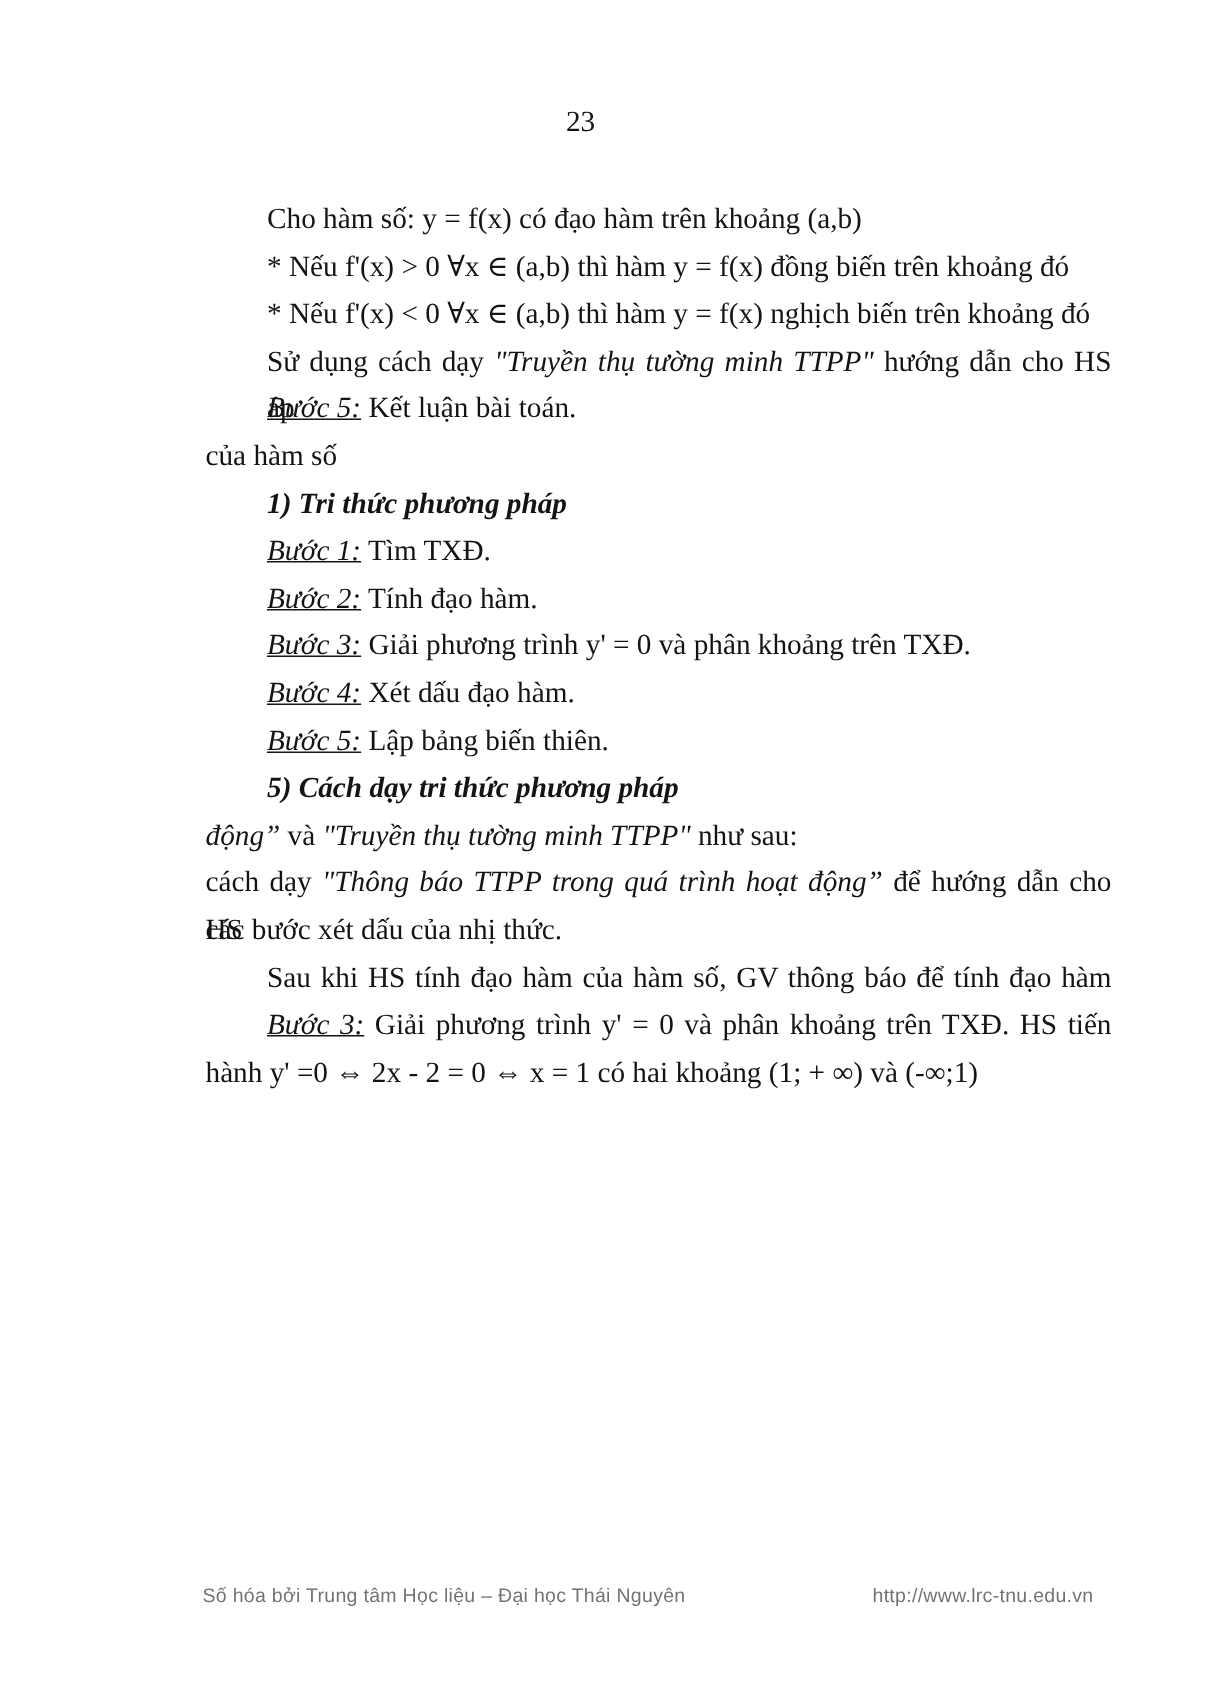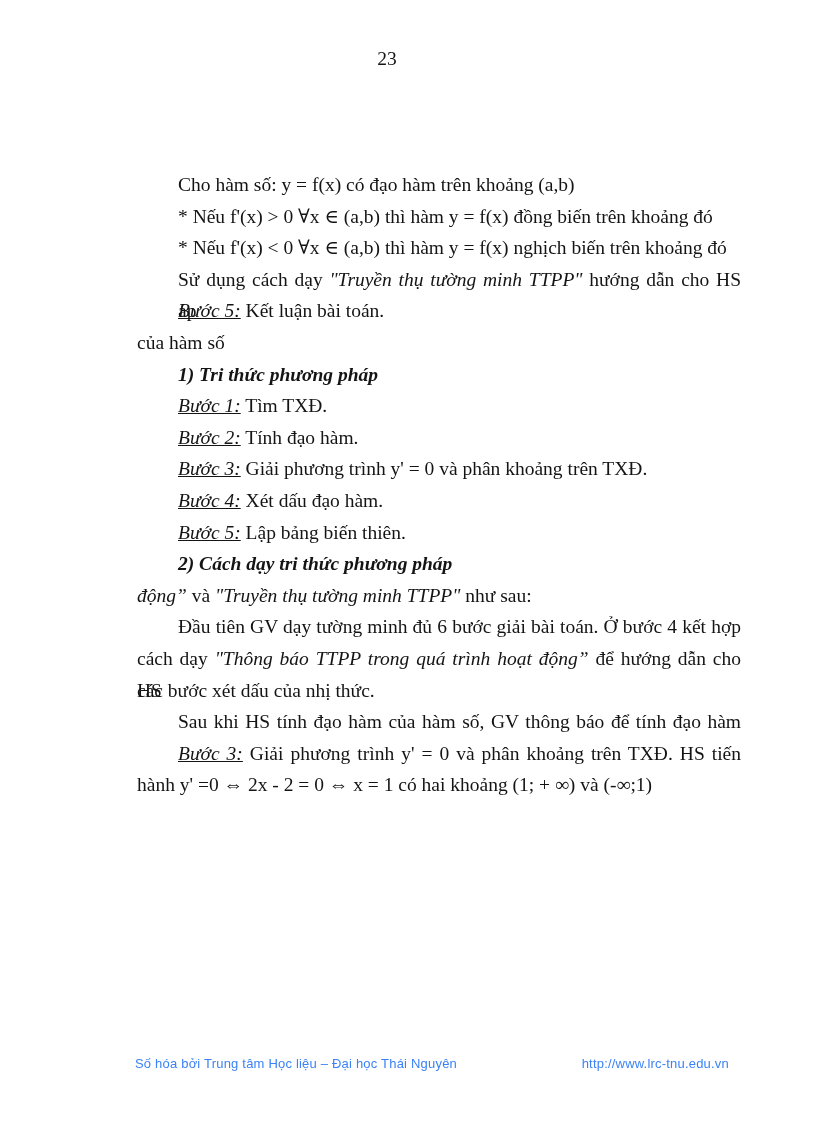--- a/index.html
+++ b/index.html
@@ -7,33 +7,32 @@
     position: relative;
     width: 816px;
     height: 1123px;
     background: #ffffff;
     font-family: "Liberation Serif", "DejaVu Serif", serif;
     color: #141414;
     overflow: hidden;
   }
   .pagenum {
     position: absolute;
-    top: 48px;
+    top: 71px;
     left: 337px;
     width: 100px;
     text-align: center;
     font-size: 19.5px;
   }
   .body {
     position: absolute;
     left: 137px;
     top: 131px;
     width: 604px;
     font-size: 19.5px;
-    margin-top: 38px;
   }
   .line {
     height: 31.6px;
     line-height: 31.6px;
     text-align: left;
     white-space: normal;
   }
   .line.ind { padding-left: 41px; }
   .line.j { text-align: justify; text-align-last: justify; }
   .seg-i  { font-style: italic; }
@@ -43,21 +42,21 @@
   .seg-sup { vertical-align: super; font-size: 12.5px; line-height: 0; }
   .footer {
     position: absolute;
     left: 135px;
     top: 1056px;
     width: 594px;
     display: flex;
     justify-content: space-between;
     font-family: "Liberation Sans", "DejaVu Sans", sans-serif;
     font-size: 13px;
-    color: #3b82f6;
+    color: #737373;
     letter-spacing: 0.2px;
   }
 </style>
 </head>
 <body>
 
 <div class="page">
   <div class="pagenum">23</div>
   <div class="body" id="body-lines">
       <div class="line ind"><span>Cho hàm số: y = f(x) có đạo hàm trên khoảng (a,b)</span></div>
@@ -65,23 +64,22 @@
       <div class="line ind"><span>* Nếu f'(x) &lt; 0 ∀x ∈ (a,b) thì hàm y = f(x) nghịch biến trên khoảng đó</span></div>
       <div class="line ind j"><span>Sử dụng cách dạy </span><span class="seg-i">"Truyền thụ tường minh TTPP"</span><span> hướng dẫn cho HS áp</span></div>
       <div class="line ind"><span class="seg-iu">Bước 5:</span><span> Kết luận bài toán.</span></div>
       <div class="line"><span>của hàm số</span></div>
       <div class="line ind"><span class="seg-bi">1) Tri thức phương pháp</span></div>
       <div class="line ind"><span class="seg-iu">Bước 1:</span><span> Tìm TXĐ.</span></div>
       <div class="line ind"><span class="seg-iu">Bước 2:</span><span> Tính đạo hàm.</span></div>
       <div class="line ind"><span class="seg-iu">Bước 3:</span><span> Giải phương trình y' = 0 và phân khoảng trên TXĐ.</span></div>
       <div class="line ind"><span class="seg-iu">Bước 4:</span><span> Xét dấu đạo hàm.</span></div>
       <div class="line ind"><span class="seg-iu">Bước 5:</span><span> Lập bảng biến thiên.</span></div>
-      <div class="line ind"><span class="seg-bi">2) Cách dạy tri thức phương pháp</span></div>
+      <div class="line ind"><span class="seg-bi">5) Cách dạy tri thức phương pháp</span></div>
       <div class="line"><span class="seg-i">động”</span><span> và </span><span class="seg-i">"Truyền thụ tường minh TTPP"</span><span> như sau:</span></div>
-      <div class="line ind j"><span>Đầu tiên GV dạy tường minh đủ 6 bước giải bài toán. Ở bước 4 kết hợp</span></div>
       <div class="line j"><span>cách dạy </span><span class="seg-i">"Thông báo TTPP trong quá trình hoạt động”</span><span> để hướng dẫn cho HS</span></div>
       <div class="line"><span>các bước xét dấu của nhị thức.</span></div>
       <div class="line ind j"><span>Sau khi HS tính đạo hàm của hàm số, GV thông báo để tính đạo hàm</span></div>
       <div class="line ind j"><span class="seg-iu">Bước 3:</span><span> Giải phương trình y' = 0 và phân khoảng trên TXĐ. HS tiến</span></div>
       <div class="line"><span>hành y' =0 ⇔ 2x - 2 = 0 ⇔ x = 1 có hai khoảng (1; + ∞) và (-∞;1)</span></div>
     </div>
   <div class="footer">
     <span>Số hóa bởi Trung tâm Học liệu – Đại học Thái Nguyên</span>
     <span>http://www.lrc-tnu.edu.vn</span>
   </div>

